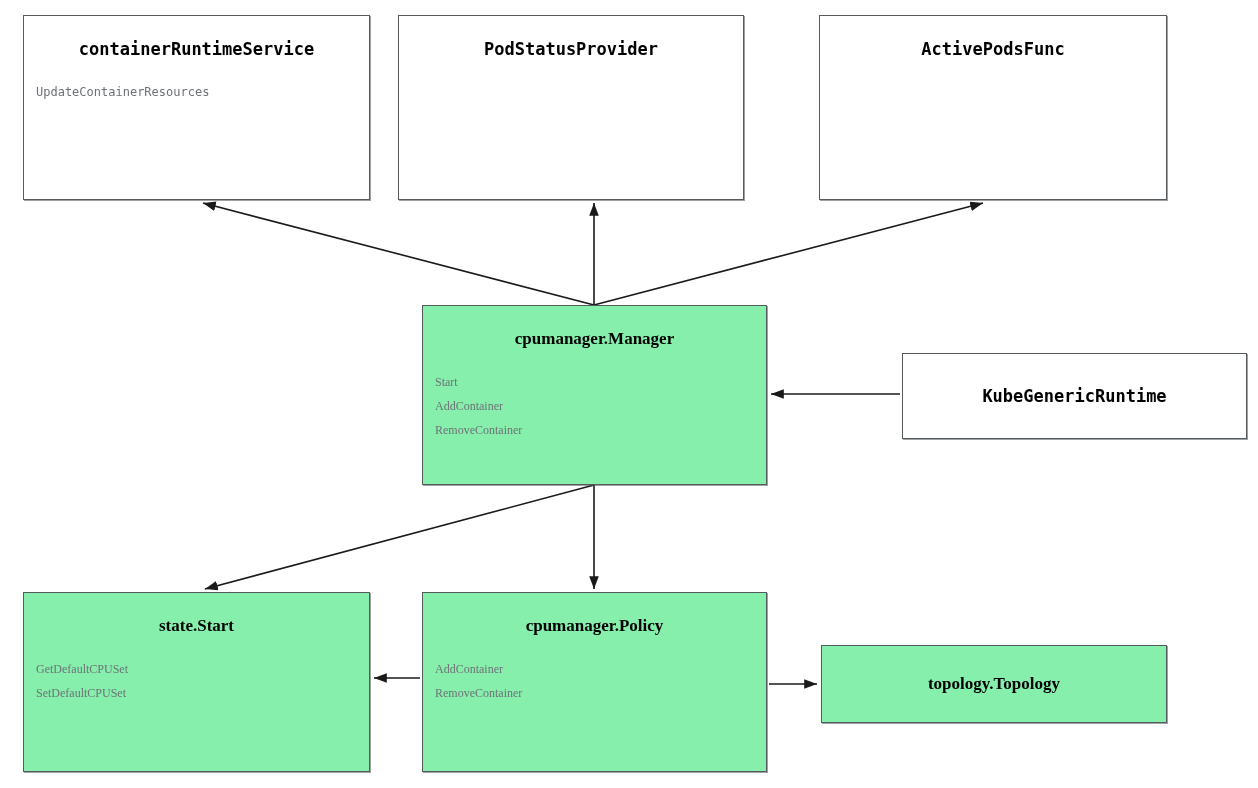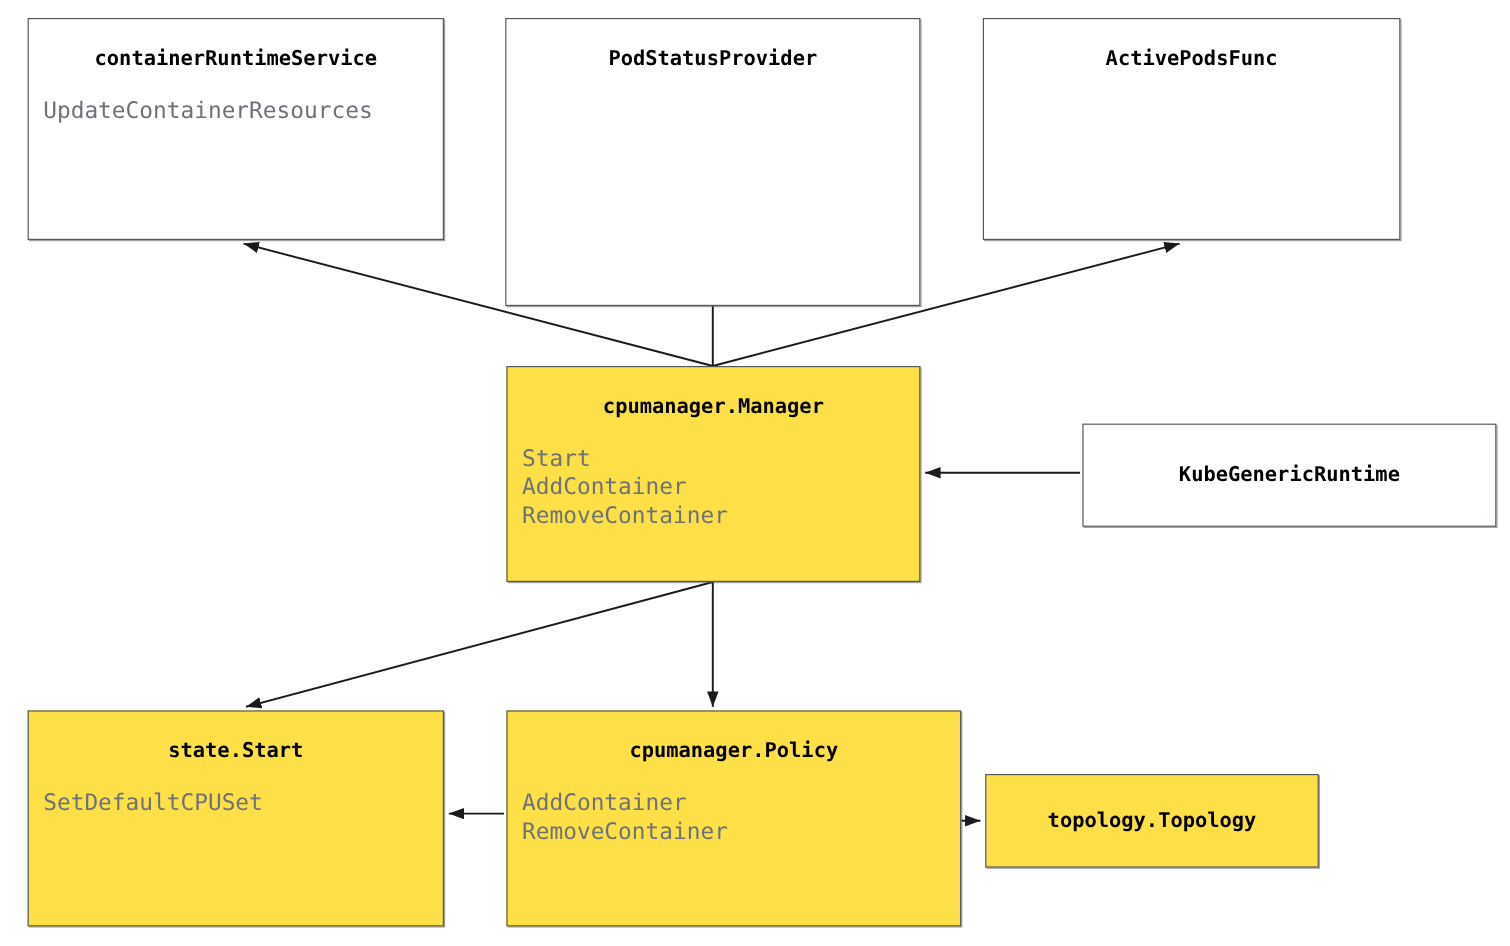--- a/index.html
+++ b/index.html
@@ -25,40 +25,41 @@
     pointer-events: none;
   }
   .node {
     position: absolute;
     box-sizing: border-box;
     border: 1px solid #555a5f;
     background: #ffffff;
     box-shadow: 1px 1px 0 0 rgba(80,85,90,0.55);
   }
   .node.shaded {
-    background: #fde047;
+    background: #86efac;
+    font-family: Liberation Serif, serif;
   }
   .node-title {
     position: absolute;
     left: 0;
     right: 0;
     text-align: center;
     font-weight: bold;
     font-size: 17px;
     color: #000000;
     letter-spacing: 0px;
     white-space: nowrap;
   }
   .node.tall .node-title { top: 23px; }
   .node.short .node-title { top: 50%; transform: translateY(-50%); }
   .node-members {
     position: absolute;
     left: 12px;
     right: 19px;
-    font-size: 19px;
+    font-size: 12px;
     line-height: 24px;
     color: #6e7277;
     white-space: nowrap;
   }
   .node.tall .node-members { top: 64px; }
   .member { display: block; }
 </style>
 </head>
 <body>
 
@@ -88,21 +89,21 @@
     <line x1="769" y1="684" x2="817" y2="684" stroke="#1a1a1a" stroke-width="1.6" marker-end="url(#arrowhead)"></line>
   </svg>
 
   <div class="node tall" style="left:23px; top:15px; width:347px; height:185px;">
     <div class="node-title">containerRuntimeService</div>
     <div class="node-members">
       <span class="member">UpdateContainerResources</span>
     </div>
   </div>
 
-  <div class="node tall" style="left:421px; top:15px; width:346px; height:240px;">
+  <div class="node tall" style="left:398px; top:15px; width:346px; height:185px;">
     <div class="node-title">PodStatusProvider</div>
     <div class="node-members"></div>
   </div>
 
   <div class="node tall" style="left:819px; top:15px; width:348px; height:185px;">
     <div class="node-title">ActivePodsFunc</div>
     <div class="node-members"></div>
   </div>
 
   <div class="node tall shaded" style="left:422px; top:305px; width:345px; height:180px;">
@@ -114,29 +115,30 @@
     </div>
   </div>
 
   <div class="node short" style="left:902px; top:353px; width:345px; height:86px;">
     <div class="node-title">KubeGenericRuntime</div>
   </div>
 
   <div class="node tall shaded" style="left:23px; top:592px; width:347px; height:180px;">
     <div class="node-title">state.Start</div>
     <div class="node-members">
+      <span class="member">GetDefaultCPUSet</span>
       <span class="member">SetDefaultCPUSet</span>
     </div>
   </div>
 
-  <div class="node tall shaded" style="left:422px; top:592px; width:379px; height:180px;">
+  <div class="node tall shaded" style="left:422px; top:592px; width:345px; height:180px;">
     <div class="node-title">cpumanager.Policy</div>
     <div class="node-members">
       <span class="member">AddContainer</span>
       <span class="member">RemoveContainer</span>
     </div>
   </div>
 
-  <div class="node short shaded" style="left:821px; top:645px; width:278px; height:78px;">
+  <div class="node short shaded" style="left:821px; top:645px; width:346px; height:78px;">
     <div class="node-title">topology.Topology</div>
   </div>
 
 </div>
 
 </body></html>

